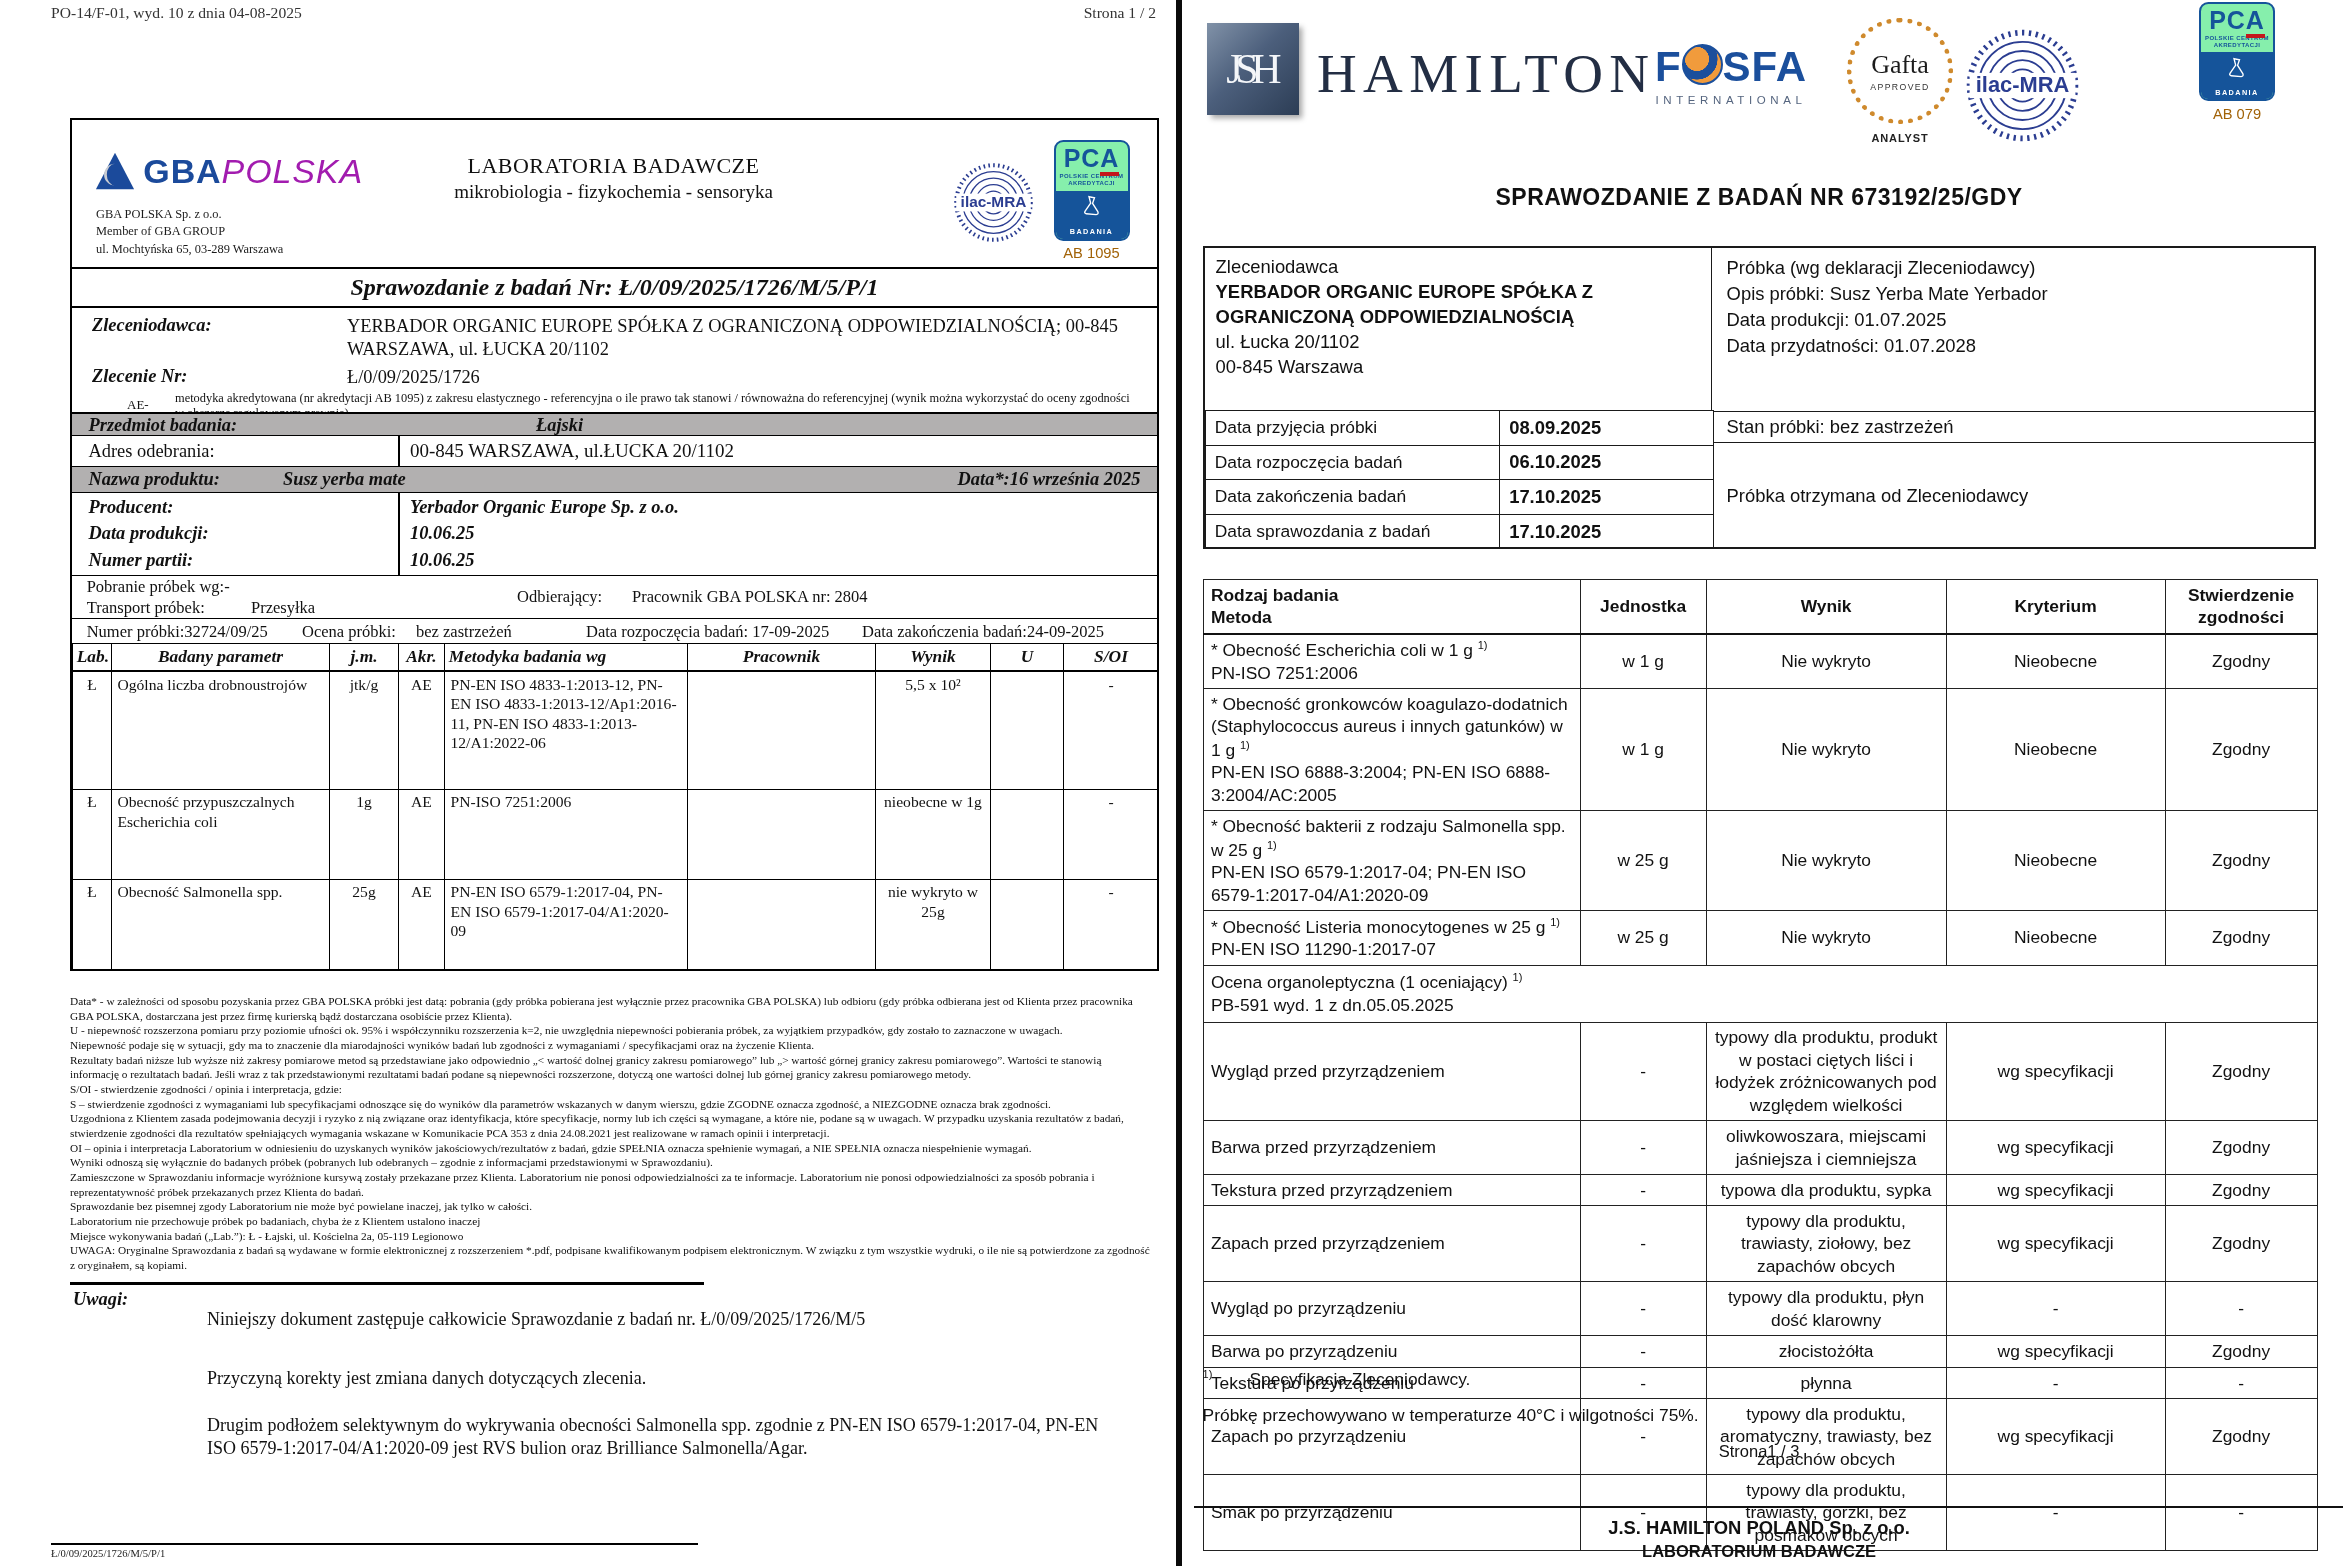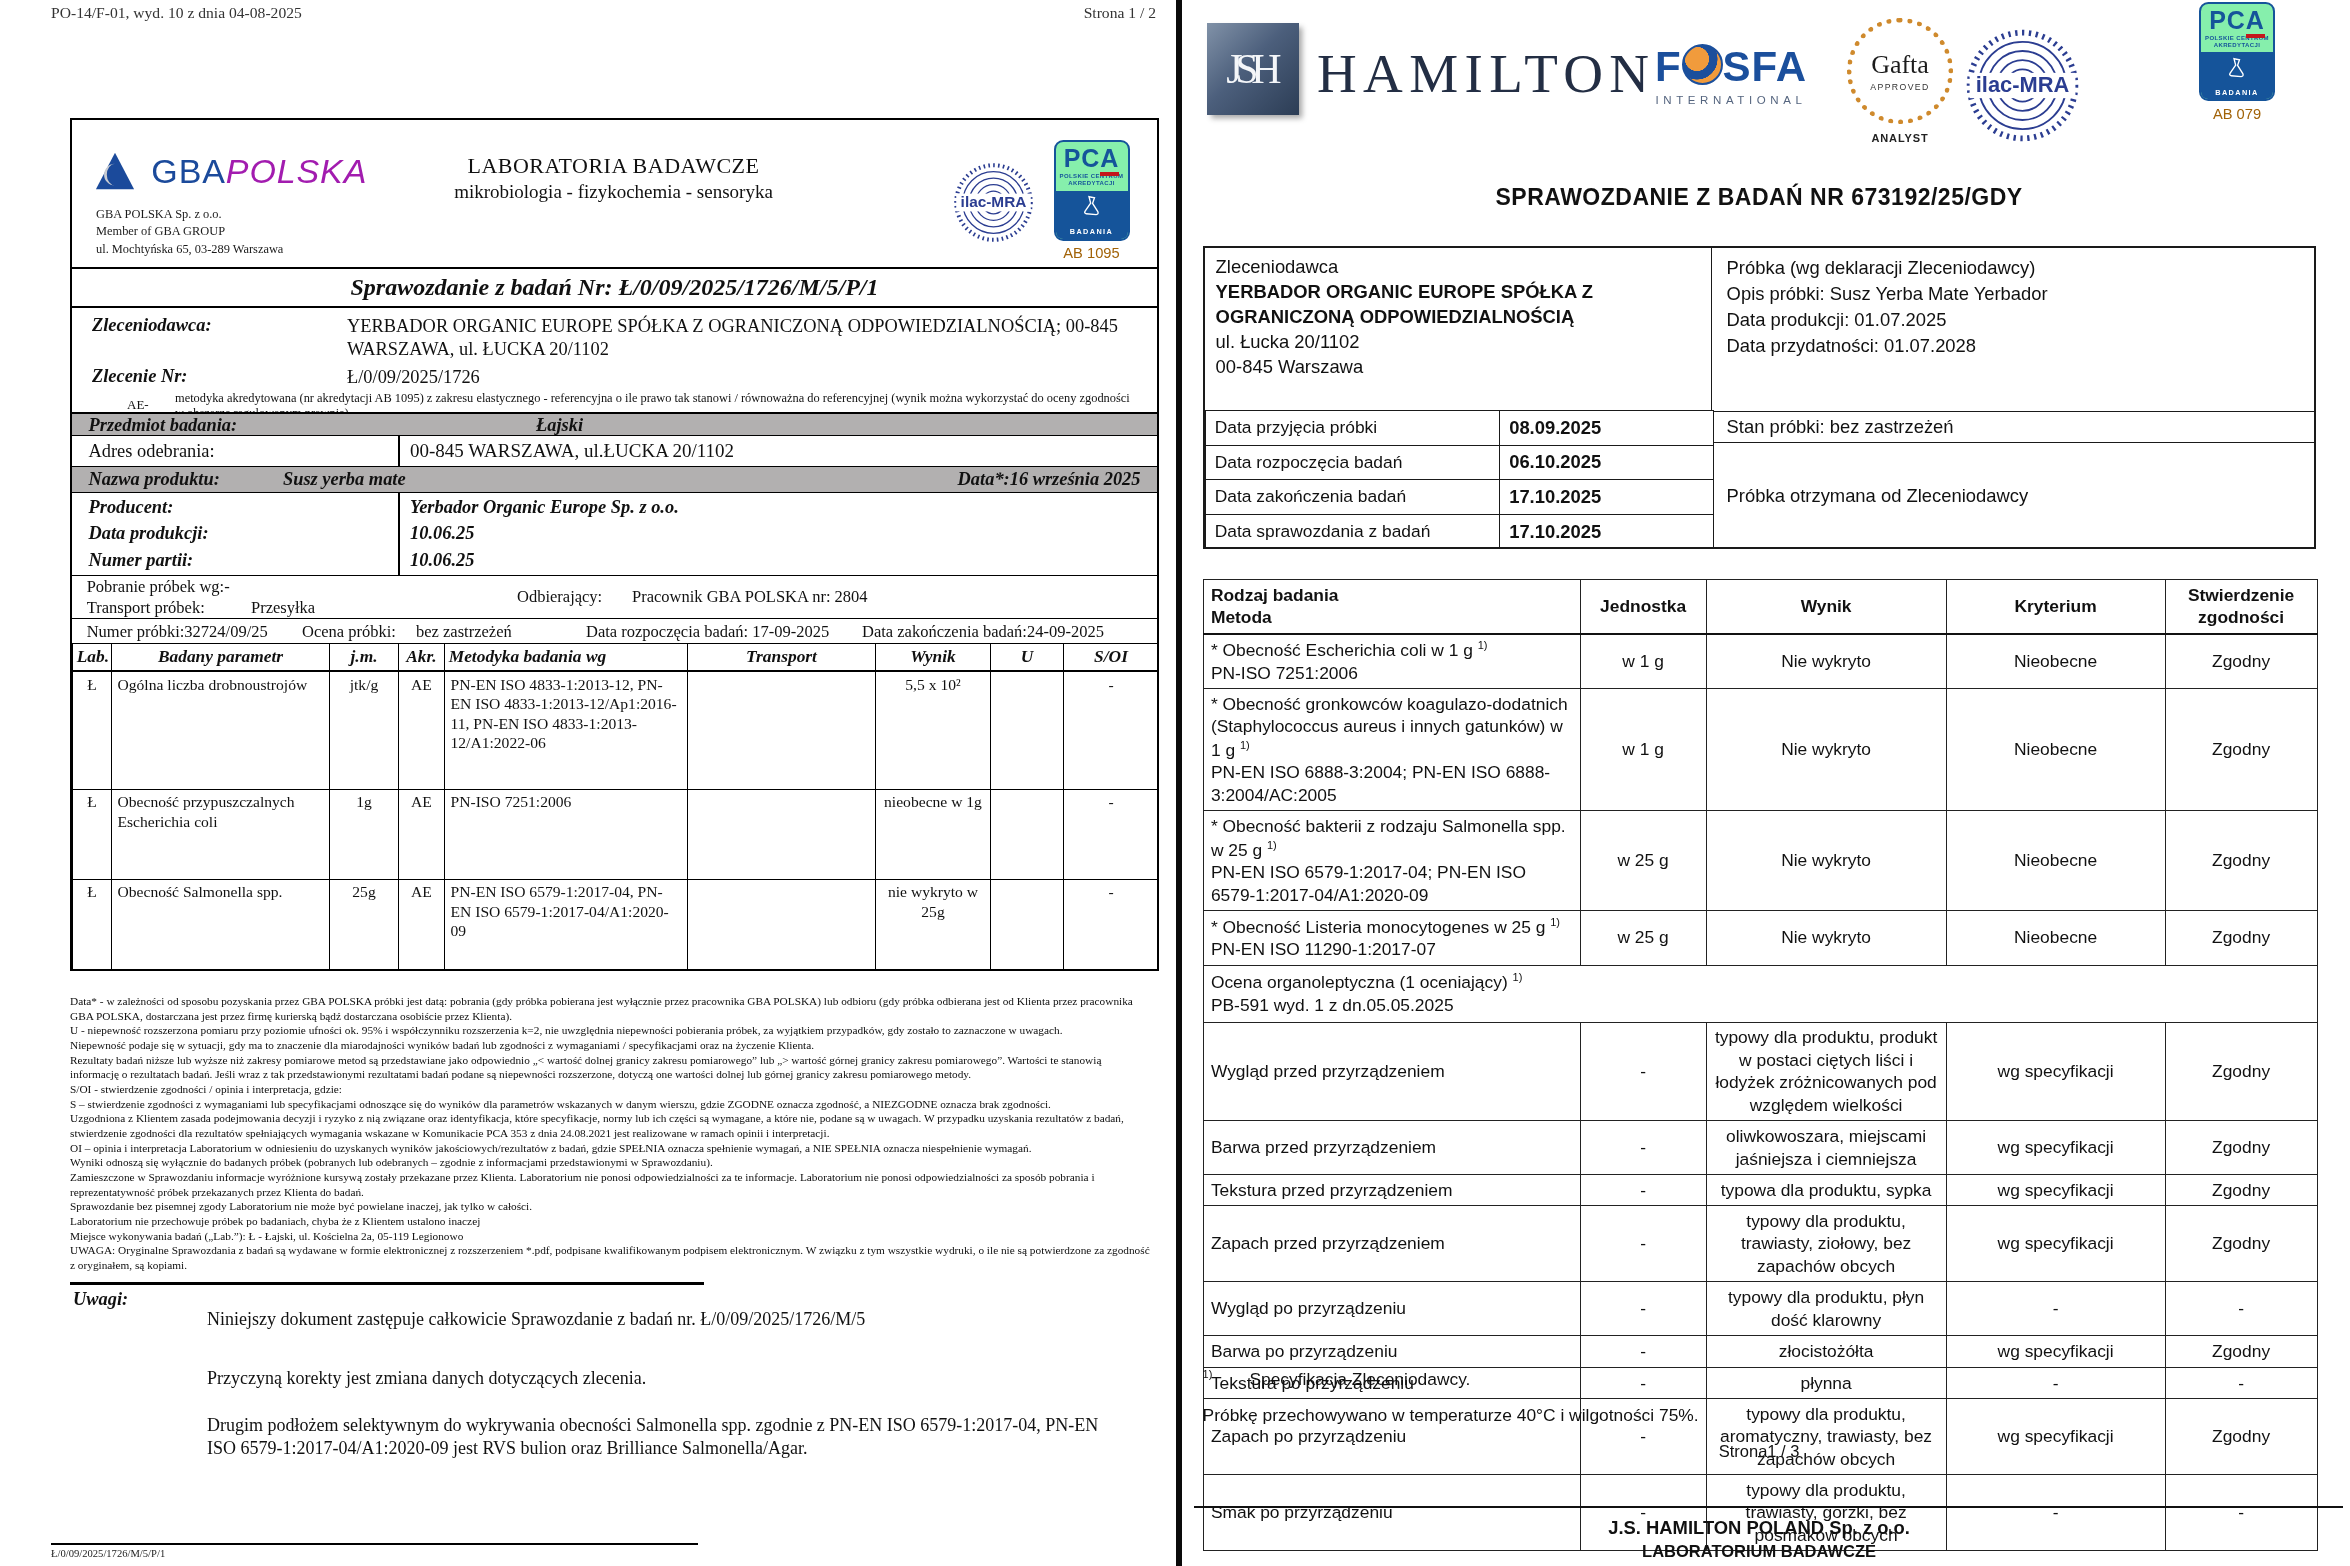--- a/index.html
+++ b/index.html
@@ -5,21 +5,21 @@
   html,body{margin:0;padding:0;background:#888;}
   .canvas{position:relative;width:2351px;height:1567px;background:#ffffff;overflow:hidden;}
   
   .page-divider{position:absolute;left:1176px;top:0;width:6.4px;height:1567px;background:#0a0a0a;}
   
   .lpage{position:absolute;left:0;top:0;width:1176px;height:1567px;font-family:"Liberation Serif","DejaVu Serif",serif;color:#111;}
   .lpage .page-head{position:absolute;left:51px;top:3.7px;width:1105px;display:flex;justify-content:space-between;font-size:15.6px;color:#333;}
   .doc-box{position:absolute;left:70px;top:118px;width:1085px;height:849px;border:2.8px solid #000;box-sizing:content-box;}
   .gba-logo{position:absolute;left:22px;top:31px;display:flex;align-items:center;}
   .gba-word{font-family:"Liberation Sans","DejaVu Sans",sans-serif;font-size:34px;letter-spacing:0.9px;margin-left:7.3px;}
-  .gba-word b{color:#1b4a9b;font-weight:normal;margin-left:8px;}
+  .gba-word b{color:#1b4a9b;font-weight:bold;}
   .gba-word span{color:#a21caf;font-weight:300;font-style:italic;}
   .lab-title{position:absolute;left:220px;top:33px;width:643px;text-align:center;}
   .lab-title .t1{font-size:22px;letter-spacing:0.5px;}
   .lab-title .t2{font-size:19px;margin-top:1.8px;}
   .gba-addr{position:absolute;left:24px;top:86px;font-size:12.4px;line-height:1.4;color:#1a1a1a;}
   .ilac{position:absolute;}
   .lpage .ilac{right:123px;top:42px;}
   .pca-badge{width:72px;border:2.3px solid #15549a;border-radius:9.2px;background:#86efac;overflow:hidden;text-align:center;}
   .pca-word{font-family:"Liberation Sans","DejaVu Sans",sans-serif;font-weight:bold;font-size:25px;color:#15549a;line-height:1.05;padding-top:2.8px;letter-spacing:0.9px;position:relative;}
   .pca-word .reda{border-bottom:4.6px solid #c4161c;padding-bottom:0;}
@@ -219,21 +219,21 @@
             <col style="width:73px">
             <col style="width:95px">
         </colgroup>
         <thead>
           <tr style="height:27.5px;">
             <th>Lab.</th>
             <th>Badany parametr</th>
             <th>j.m.</th>
             <th>Akr.</th>
             <th style="text-align:left;">Metodyka badania wg</th>
-            <th>Transport</th>
+            <th>Pracownik</th>
             <th>Wynik</th>
             <th>U</th>
             <th>S/OI</th>
           </tr>
         </thead>
         <tbody>
           <tr style="height:118px;">
             <td class="tc">Ł</td>
             <td>Ogólna liczba drobnoustrojów</td>
             <td class="tc">jtk/g</td>

